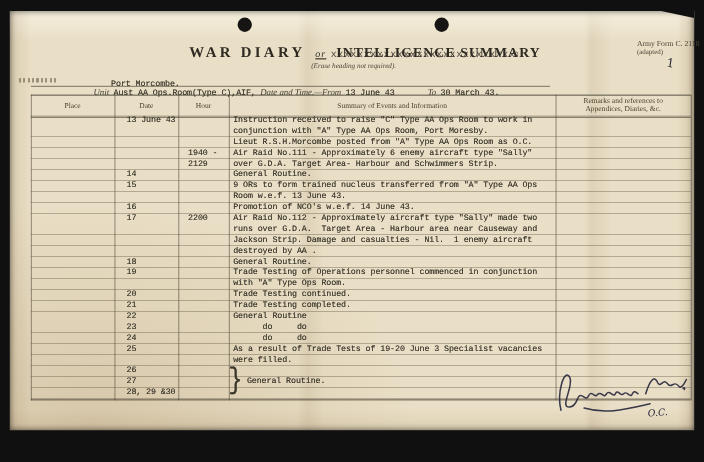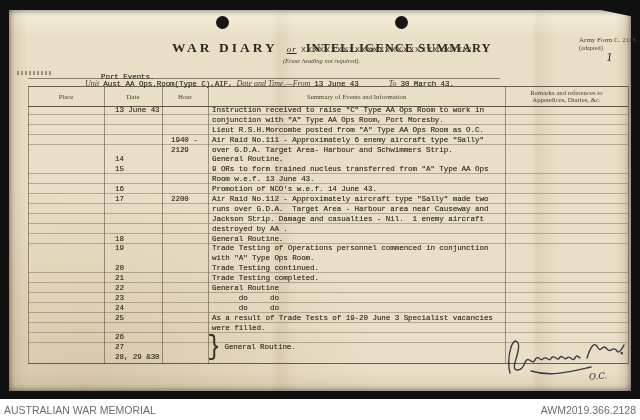--- a/index.html
+++ b/index.html
@@ -107,21 +107,21 @@
 
     <div class="unit-line">
       <span class="lbl">Unit</span>
       <span class="typed">Aust AA Ops.Room(Type C),AIF,</span>
       <span class="lbl">Date and Time.—From</span>
       <span class="typed">13 June 43</span>
       <span class="lbl to-lbl">To</span>
       <span class="typed">30 March 43.</span>
     </div>
     <div class="unit-rule"></div>
-    <div class="typed unit2">Port Events.</div>
+    <div class="typed unit2">Port Morcombe.</div>
 
     <div class="thead">
       <div class="h h-place">Place</div>
       <div class="h h-date">Date</div>
       <div class="h h-hour">Hour</div>
       <div class="h h-summary">Summary of Events and Information</div>
       <div class="h h-remarks">
         <span><span>Remarks and references to</span><br><span>Appendices, Diaries, &amp;c.</span></span>
       </div>
     </div>
@@ -142,17 +142,13 @@
           <path d="M7,46 C3,30 10,7 15,16 C19,24 5,44 15,43 C24,42 20,28 28,34 C33,38 31,27 37,32 C41,35 39,28 45,32 C49,35 47,27 53,31 C58,35 55,26 61,31 C65,34 63,27 69,32 C73,35 71,25 77,31"></path>
           <path d="M28,44 C48,50 66,45 88,40"></path>
           <path d="M84,31 C88,18 92,14 95,21 C98,26 100,16 104,22 C107,27 110,18 114,24 C116,27 119,22 121,18"></path>
           <path d="M118,26 C119,25 120,26 119,27"></path>
         </g>
       </svg>
       <span class="oc">O.C.</span>
     </div>
   </div>
 
-  <div class="footer-bar">
-    <span>AUSTRALIAN WAR MEMORIAL</span>
-    <span>AWM2019.366.2128</span>
-  </div>
 </div>
 
 </body></html>

